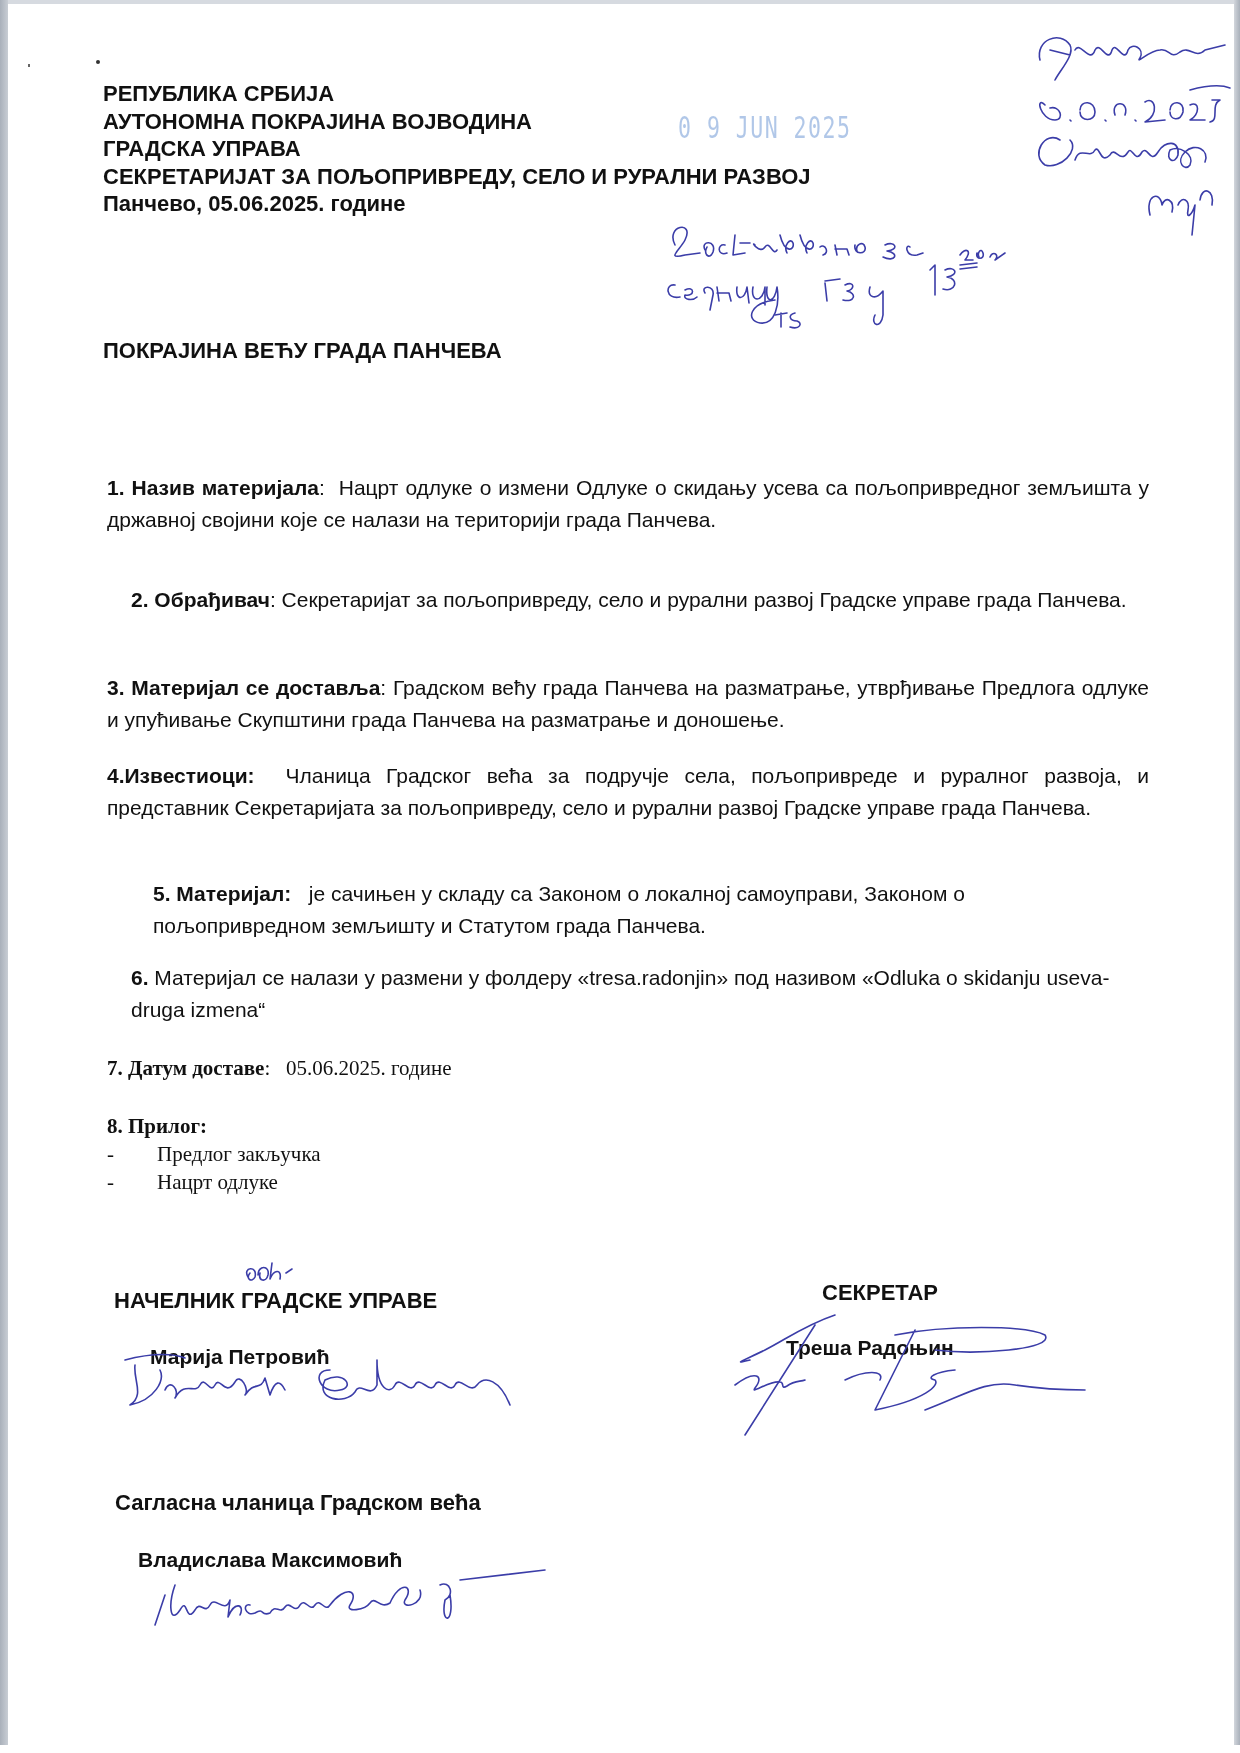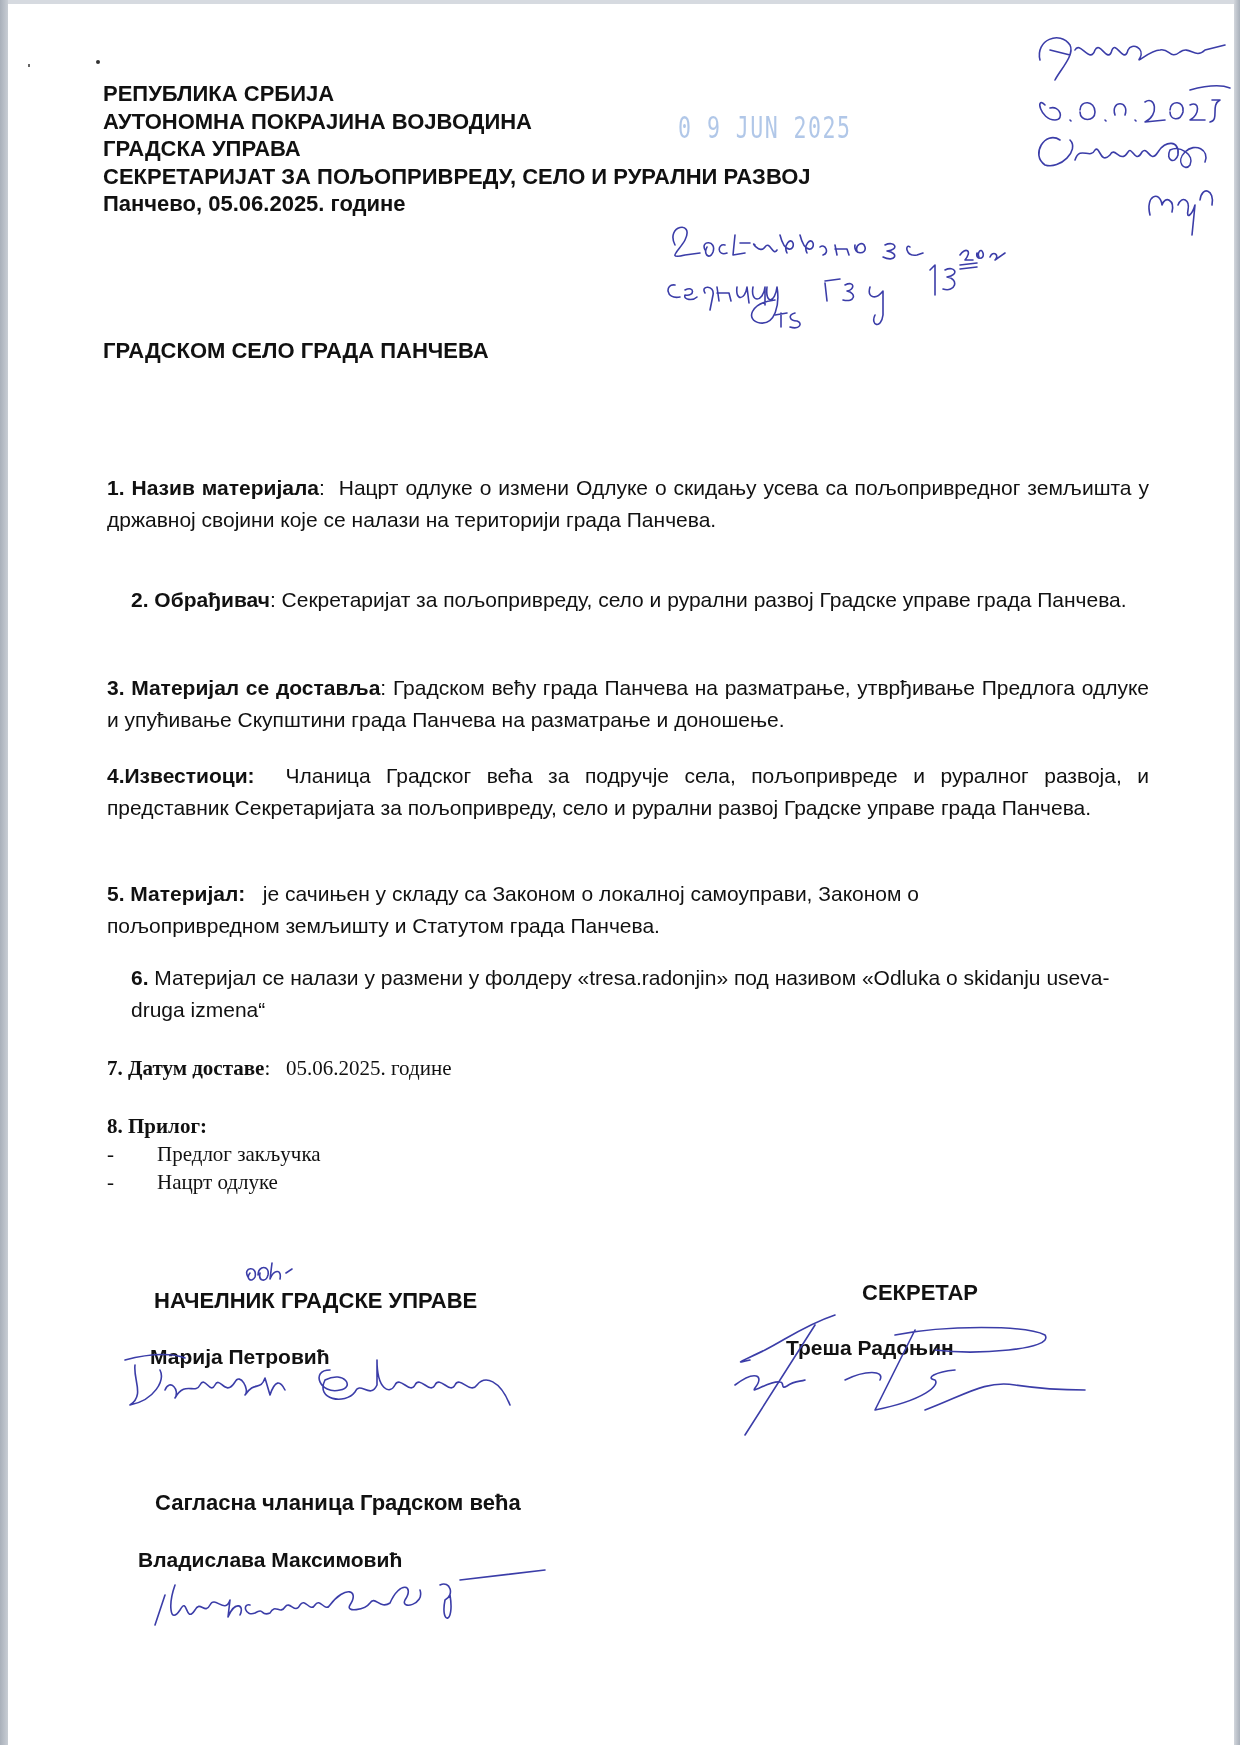--- a/index.html
+++ b/index.html
@@ -8,21 +8,21 @@
   .edge-right { position: absolute; right: 0; top: 0; width: 6px; height: 1745px; background: linear-gradient(to left, #a9b0ba, #d2d6dc); }
   .edge-top { position: absolute; left: 0; top: 0; width: 1240px; height: 4px; background: #d6dae0; }
   .abs { position: absolute; }
   .hdr { left: 103px; top: 80px; font-weight: bold; font-size: 22px; line-height: 27.5px; }
   .hdr div { white-space: nowrap; }
   .stamp { left: 678px; top: 110px; font-family: "DejaVu Sans Mono", monospace; font-size: 30px; color: #a9c2e6; letter-spacing: 2px; transform: scaleX(0.72); transform-origin: left top; opacity: 0.9; }
   .recipient { left: 103px; top: 338px; font-weight: bold; font-size: 22px; }
   .item { left: 107px; width: 1042px; font-size: 21px; line-height: 32px; text-align: justify; font-family: "Liberation Sans Narrow", "Liberation Sans", sans-serif; }
   .item b { font-weight: bold; }
   .plain { font-family: Liberation Serif, serif; font-size: 21px; line-height: 28px; }
-  .sig-title { font-weight: bold; font-size: 22px; margin-left: 40px; }
+  .sig-title { font-weight: bold; font-size: 22px; }
   .sig-name { font-weight: bold; font-size: 21px; }
   svg.sig { position: absolute; overflow: visible; }
   svg.sig path { fill: none; stroke: #3b3da8; stroke-width: 1.6; stroke-linecap: round; stroke-linejoin: round; }
   .dash-item { display: flex; }
   .dash-item .dash { width: 50px; }
 </style>
 </head>
 <body>
 
 <div class="edge-top"></div>
@@ -49,39 +49,39 @@
   <path d="M130 195 C 125 175, 140 170, 142 185 C 145 175, 155 180, 152 192 M 158 185 C 162 175, 170 180, 168 190 C 166 200, 172 195, 175 185 L 172 215 M 180 180 C 182 165, 195 170, 192 185"></path>
 </svg>
 
 <svg class="sig" style="left:655px;top:215px;" width="360" height="120" viewBox="0 0 360 120">
   <path d="M20 30 C 10 10, 40 5, 30 25 C 25 35, 10 45, 30 40 L 45 38 M 50 35 C 45 25, 62 25, 58 37 C 55 45, 48 40, 52 32 M 70 30 C 62 28, 62 42, 72 38 M 80 20 L 78 40 L 90 38 M 85 28 L 95 28 M 100 30 C 95 25, 105 40, 110 32 C 115 25, 118 42, 122 35 M 125 20 C 130 40, 140 35, 138 28 C 136 22, 128 30, 132 38 M 145 20 C 150 40, 160 35, 158 28 C 156 22, 148 30, 152 38 M 165 32 C 170 28, 175 38, 168 40 M 180 30 L 182 40 M 180 34 L 192 34 L 194 40 M 200 30 C 198 40, 212 40, 210 32 C 208 25, 200 30, 202 36 M 230 30 C 240 25, 245 35, 232 36 C 245 38, 240 48, 228 42 M 255 32 C 250 28, 250 42, 262 40 L 268 38"></path>
   <path d="M20 70 C 10 68, 10 85, 25 82 M 30 75 C 40 70, 40 82, 30 80 C 28 85, 38 86, 42 82 M 50 78 C 45 70, 60 70, 58 80 L 55 95 M 62 72 L 64 86 M 62 78 L 74 78 L 76 86 M 82 72 C 80 86, 90 86, 92 72 L 94 88 M 98 72 C 95 88, 108 88, 110 72 L 110 90 M 112 72 C 110 90, 120 88, 122 72 C 125 90, 120 110, 105 108 C 90 105, 95 88, 120 85 M 170 68 L 172 86 M 170 66 L 185 64 M 190 70 C 200 65, 200 75, 192 76 C 202 78, 200 88, 188 85 M 215 72 C 212 82, 220 86, 228 76 L 228 100 C 226 115, 215 110, 220 100"></path>
   <path d="M275 55 L 280 50 L 280 80 M 290 55 C 300 50, 305 60, 292 62 C 305 64, 300 78, 288 74 M 305 40 C 310 32, 318 35, 310 45 L 318 45 M 322 38 C 320 45, 330 45, 328 38 C 326 32, 322 38, 324 42 M 335 42 C 338 35, 345 40, 340 45 L 350 38 M 305 50 L 322 48 M 305 54 L 322 52"></path>
   <path d="M120 100 L 132 98 M 126 98 L 126 112 M 140 98 C 132 100, 135 106, 142 106 C 148 108, 145 115, 135 112"></path>
 </svg>
 
-<div class="abs recipient">ГРАДСКОМ СЕЛО ГРАДА ПАНЧЕВА</div>
+<div class="abs recipient">ПОКРАЈИНА ВЕЋУ ГРАДА ПАНЧЕВА</div>
 
 <div class="abs item" style="top:472px;">
   <b>1. Назив материјала</b><span>:</span>&nbsp;&nbsp;<span>Нацрт одлуке о измени Одлуке о скидању усева са пољопривредног земљишта у државној својини које се налази на територији града Панчева.</span>
 </div>
 
 <div class="abs item" style="top:584px;margin-left:24px;">
   <b>2. Обрађивач</b><span>:</span> <span>Секретаријат за пољопривреду, село и рурални развој Градске управе града Панчева.</span>
 </div>
 
 <div class="abs item" style="top:672px;">
   <b>3. Материјал се доставља</b><span>:</span> <span>Градском већу града Панчева на разматрање, утврђивање Предлога одлуке и упућивање Скупштини града Панчева на разматрање и доношење.</span>
 </div>
 
 <div class="abs item" style="top:760px;">
   <b>4.Известиоци:</b>&nbsp;&nbsp;<span>Чланица Градског већа за подручје села, пољопривреде и руралног развоја, и представник Секретаријата за пољопривреду, село и рурални развој Градске управе града Панчева.</span>
 </div>
 
-<div class="abs item" style="top:878px;width:985px;text-align:left;">
+<div class="abs item" style="top:878px;width:985px;text-align:left;margin-left:46px;">
   <b>5. Материјал:</b>&nbsp;&nbsp;&nbsp;<span>је сачињен у складу са Законом о локалној самоуправи, Законом о пољопривредном земљишту и  Статутом града Панчева.</span>
 </div>
 
 <div class="abs item" style="top:962px;width:985px;text-align:left;margin-left:24px;">
   <b>6.</b> <span>Материјал се налази у размени у фолдеру «tresa.radonjin» под називом «Odluka o skidanju useva-druga izmena“</span>
 </div>
 
 <div class="abs plain" style="left:107px;top:1054px;">
   <b>7. Датум доставе</b><span>:</span>&nbsp;&nbsp;&nbsp;<span>05.06.2025. године</span>
 </div>

